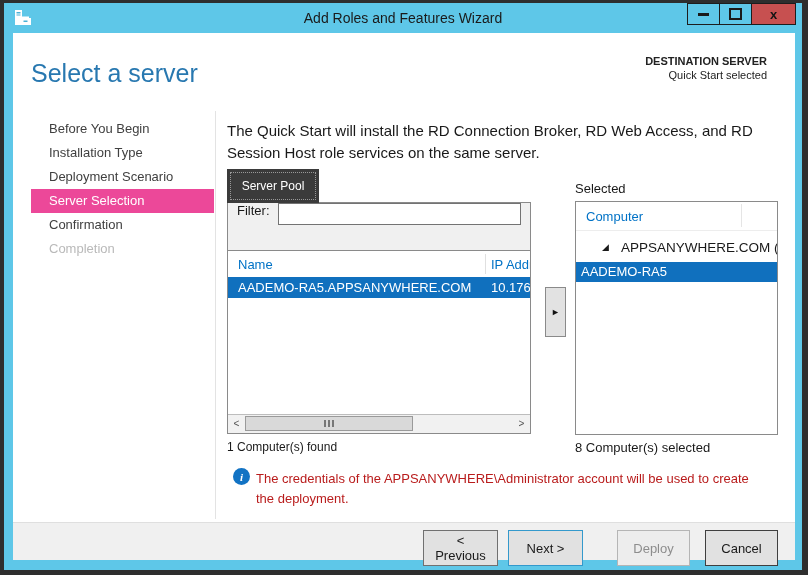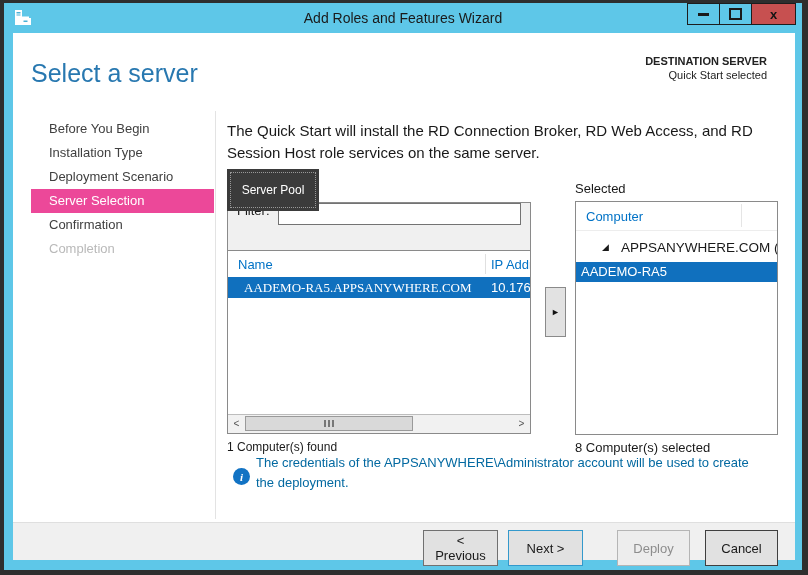--- a/index.html
+++ b/index.html
@@ -26,33 +26,33 @@
   .dest-label{font-size:11px;font-weight:bold;}
   .dest-value{font-size:11px;margin-top:2px;}
   
   .sidebar{position:absolute;left:18px;top:84px;width:183px;}
   .nav-item{height:24px;line-height:24px;padding-left:18px;font-size:13px;color:#404040;white-space:nowrap;}
   .nav-item.selected{background:#ec4899;color:#fff;}
   .nav-item.disabled{color:#b9b9b9;}
   .v-divider{position:absolute;left:202px;top:78px;width:1px;height:408px;background:#e3e3e3;}
   
   .desc{position:absolute;left:214px;top:87px;width:556px;font-size:15px;line-height:1.45;color:#191919;}
-  .tab{position:absolute;left:214px;top:136px;width:92px;height:42px;background:#3b3b3b;color:#fff;font-size:12px;display:flex;align-items:center;justify-content:center;outline:1px dotted #999;outline-offset:-4px;z-index:2;}
+  .tab{position:absolute;left:214px;top:136px;width:92px;height:34px;background:#3b3b3b;color:#fff;font-size:12px;display:flex;align-items:center;justify-content:center;outline:1px dotted #999;outline-offset:-4px;z-index:2;}
   .filter-panel{position:absolute;left:214px;top:169px;width:304px;height:58px;box-sizing:border-box;background:#f0f0f0;border:1px solid #8a8a8a;display:flex;align-items:flex-start;padding:0 9px;}
   .filter-label{font-size:13px;color:#191919;margin-right:8px;}
   .filter-input{width:236px;height:20px;border:1px solid #737373;background:#fff;font-size:12px;padding:0 3px;font-family:"Liberation Sans",sans-serif;}
   
   .server-table{position:absolute;left:214px;top:217px;width:304px;height:184px;box-sizing:border-box;border:1px solid #8a8a8a;background:#fff;overflow:hidden;}
   .st-header{position:relative;height:26px;}
   .st-col{position:absolute;top:6px;font-size:13px;color:#0072c6;white-space:nowrap;}
   .st-col-name{left:10px;}
   .st-col-ip{left:263px;}
   .st-hdr-divider{position:absolute;left:257px;top:3px;width:1px;height:20px;background:#e0e0e0;}
   .st-row{position:absolute;left:0;right:0;top:26px;height:21px;background:#1070be;color:#fff;font-size:13px;}
-  .st-row .cell-name{position:absolute;left:16px;top:3px;white-space:nowrap;font-family:Liberation Serif, serif;}
+  .st-row .cell-name{position:absolute;left:10px;top:3px;white-space:nowrap;}
   .st-row .cell-ip{position:absolute;left:263px;top:3px;white-space:nowrap;}
   .st-scroll{position:absolute;left:0;right:0;bottom:0;height:18px;background:#f1f1f1;border-top:1px solid #bdbdbd;}
   .st-arrow{position:absolute;top:0;width:17px;height:17px;display:flex;align-items:center;justify-content:center;font-size:10px;color:#555;}
   .st-arrow.left{left:0;}
   .st-arrow.right{right:0;}
   .st-thumb{position:absolute;left:17px;top:1px;width:168px;height:15px;background:#d9d9d9;border:1px solid #9a9a9a;box-sizing:border-box;display:flex;align-items:center;justify-content:center;gap:2px;}
   .grip-bar{width:2px;height:7px;background:#777;}
   .st-status{position:absolute;left:214px;top:407px;font-size:12px;color:#191919;}
   
   .add-btn{position:absolute;left:532px;top:254px;width:21px;height:50px;box-sizing:border-box;background:#e2e2e2;border:1px solid #8a8a8a;display:flex;align-items:center;justify-content:center;font-size:9px;color:#111;}
@@ -62,21 +62,21 @@
   .sel-header{position:relative;height:28px;border-bottom:1px solid #ededed;}
   .sel-col{position:absolute;left:10px;top:7px;font-size:13px;color:#0072c6;}
   .sel-col-divider{position:absolute;left:165px;top:2px;width:1px;height:23px;background:#e5e5e5;}
   .sel-group{position:relative;height:22px;margin-top:7px;}
   .expander{position:absolute;left:26px;top:4px;font-size:9px;color:#1a1a1a;}
   .group-text{position:absolute;left:45px;top:2px;font-size:13.5px;color:#191919;white-space:nowrap;}
   .sel-row{height:20px;line-height:20px;margin-top:2px;background:#1070be;color:#fff;font-size:13px;padding-left:5px;}
   .sel-status{position:absolute;left:562px;top:407px;font-size:13px;color:#191919;}
   
   .info-icon{position:absolute;left:220px;top:435px;width:17px;height:17px;border-radius:50%;background:#1273c4;color:#fff;font-size:11px;font-weight:bold;display:flex;align-items:center;justify-content:center;font-family:"Liberation Serif",serif;font-style:italic;}
-  .info-text{position:absolute;left:243px;top:420px;width:514px;font-size:13px;line-height:1.5;color:#0369a1;}
+  .info-text{position:absolute;left:243px;top:436px;width:514px;font-size:13px;line-height:1.5;color:#b91c1c;}
   
   .footer-band{position:absolute;left:0;right:0;bottom:0;height:37px;background:#f0f0f0;border-top:1px solid #dfdfdf;}
   .btn{position:absolute;top:497px;height:36px;box-sizing:border-box;display:flex;align-items:center;justify-content:center;font-size:13px;color:#1a1a1a;background:#e1e1e1;border:1px solid #707070;font-family:"Liberation Sans",sans-serif;}
   .btn-previous{left:410px;width:75px;}
   .btn-next{left:495px;width:75px;border-color:#3399cc;}
   .btn-deploy{left:604px;width:73px;color:#8d8d8d;border-color:#b5b5b5;background:#ededed;}
   .btn-cancel{left:692px;width:73px;border-color:#3f3f3f;}
 </style>
 </head>
 <body>

